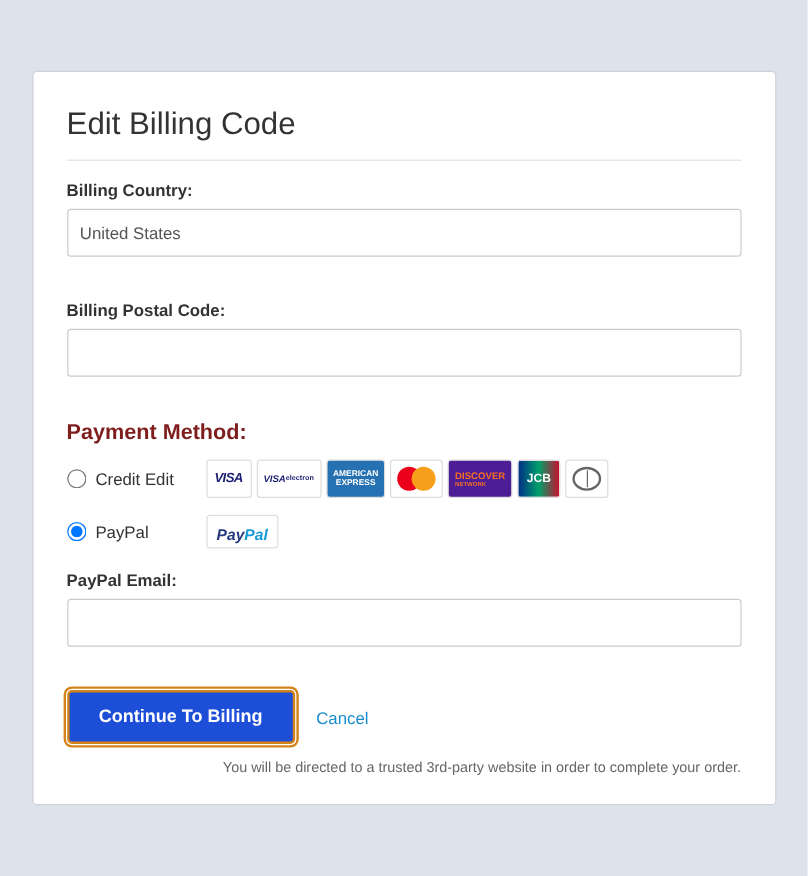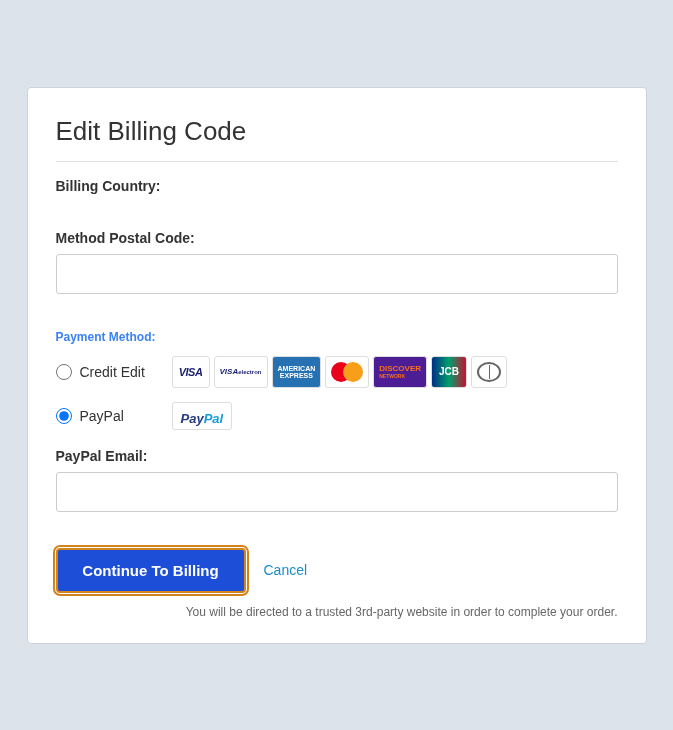--- a/index.html
+++ b/index.html
@@ -44,23 +44,23 @@
       border-radius: 3px;
       padding: 0 10px;
       font-size: 14px;
       color: #555;
       outline: none;
     }
     .payment-method-section {
       margin-bottom: 18px;
     }
     .payment-method-label {
-      font-size: 12px;
-      font-weight: 700;
-      color: #3b82f6;
+      font-size: 18px;
+      font-weight: 700;
+      color: #7f1d1d;
       margin-bottom: 12px;
       display: block;
     }
     .payment-option {
       display: flex;
       align-items: center;
       margin-bottom: 14px;
     }
     .payment-option input[type="radio"] {
       margin-right: 8px;
@@ -238,24 +238,25 @@
     }
   </style>
 </head>
 <body>
 
 <div class="card">
   <h1 class="card-title">Edit Billing Code</h1>
 
   <div class="field-group">
     <label class="field-label">Billing Country:</label>
+    <input class="field-input" type="text" value="United States" placeholder="United States" style="">
   </div>
 
   <div class="field-group">
-    <label class="field-label">Method Postal Code:</label>
+    <label class="field-label">Billing Postal Code:</label>
     <input class="field-input" type="text" style="">
   </div>
 
   <div class="payment-method-section">
     <span class="payment-method-label">Payment Method:</span>
 
     <div class="payment-option">
       <input type="radio" name="payment" id="credit-card" style="">
       <label class="payment-option-name" for="credit-card">Credit Edit</label>
       <div class="card-icons">

